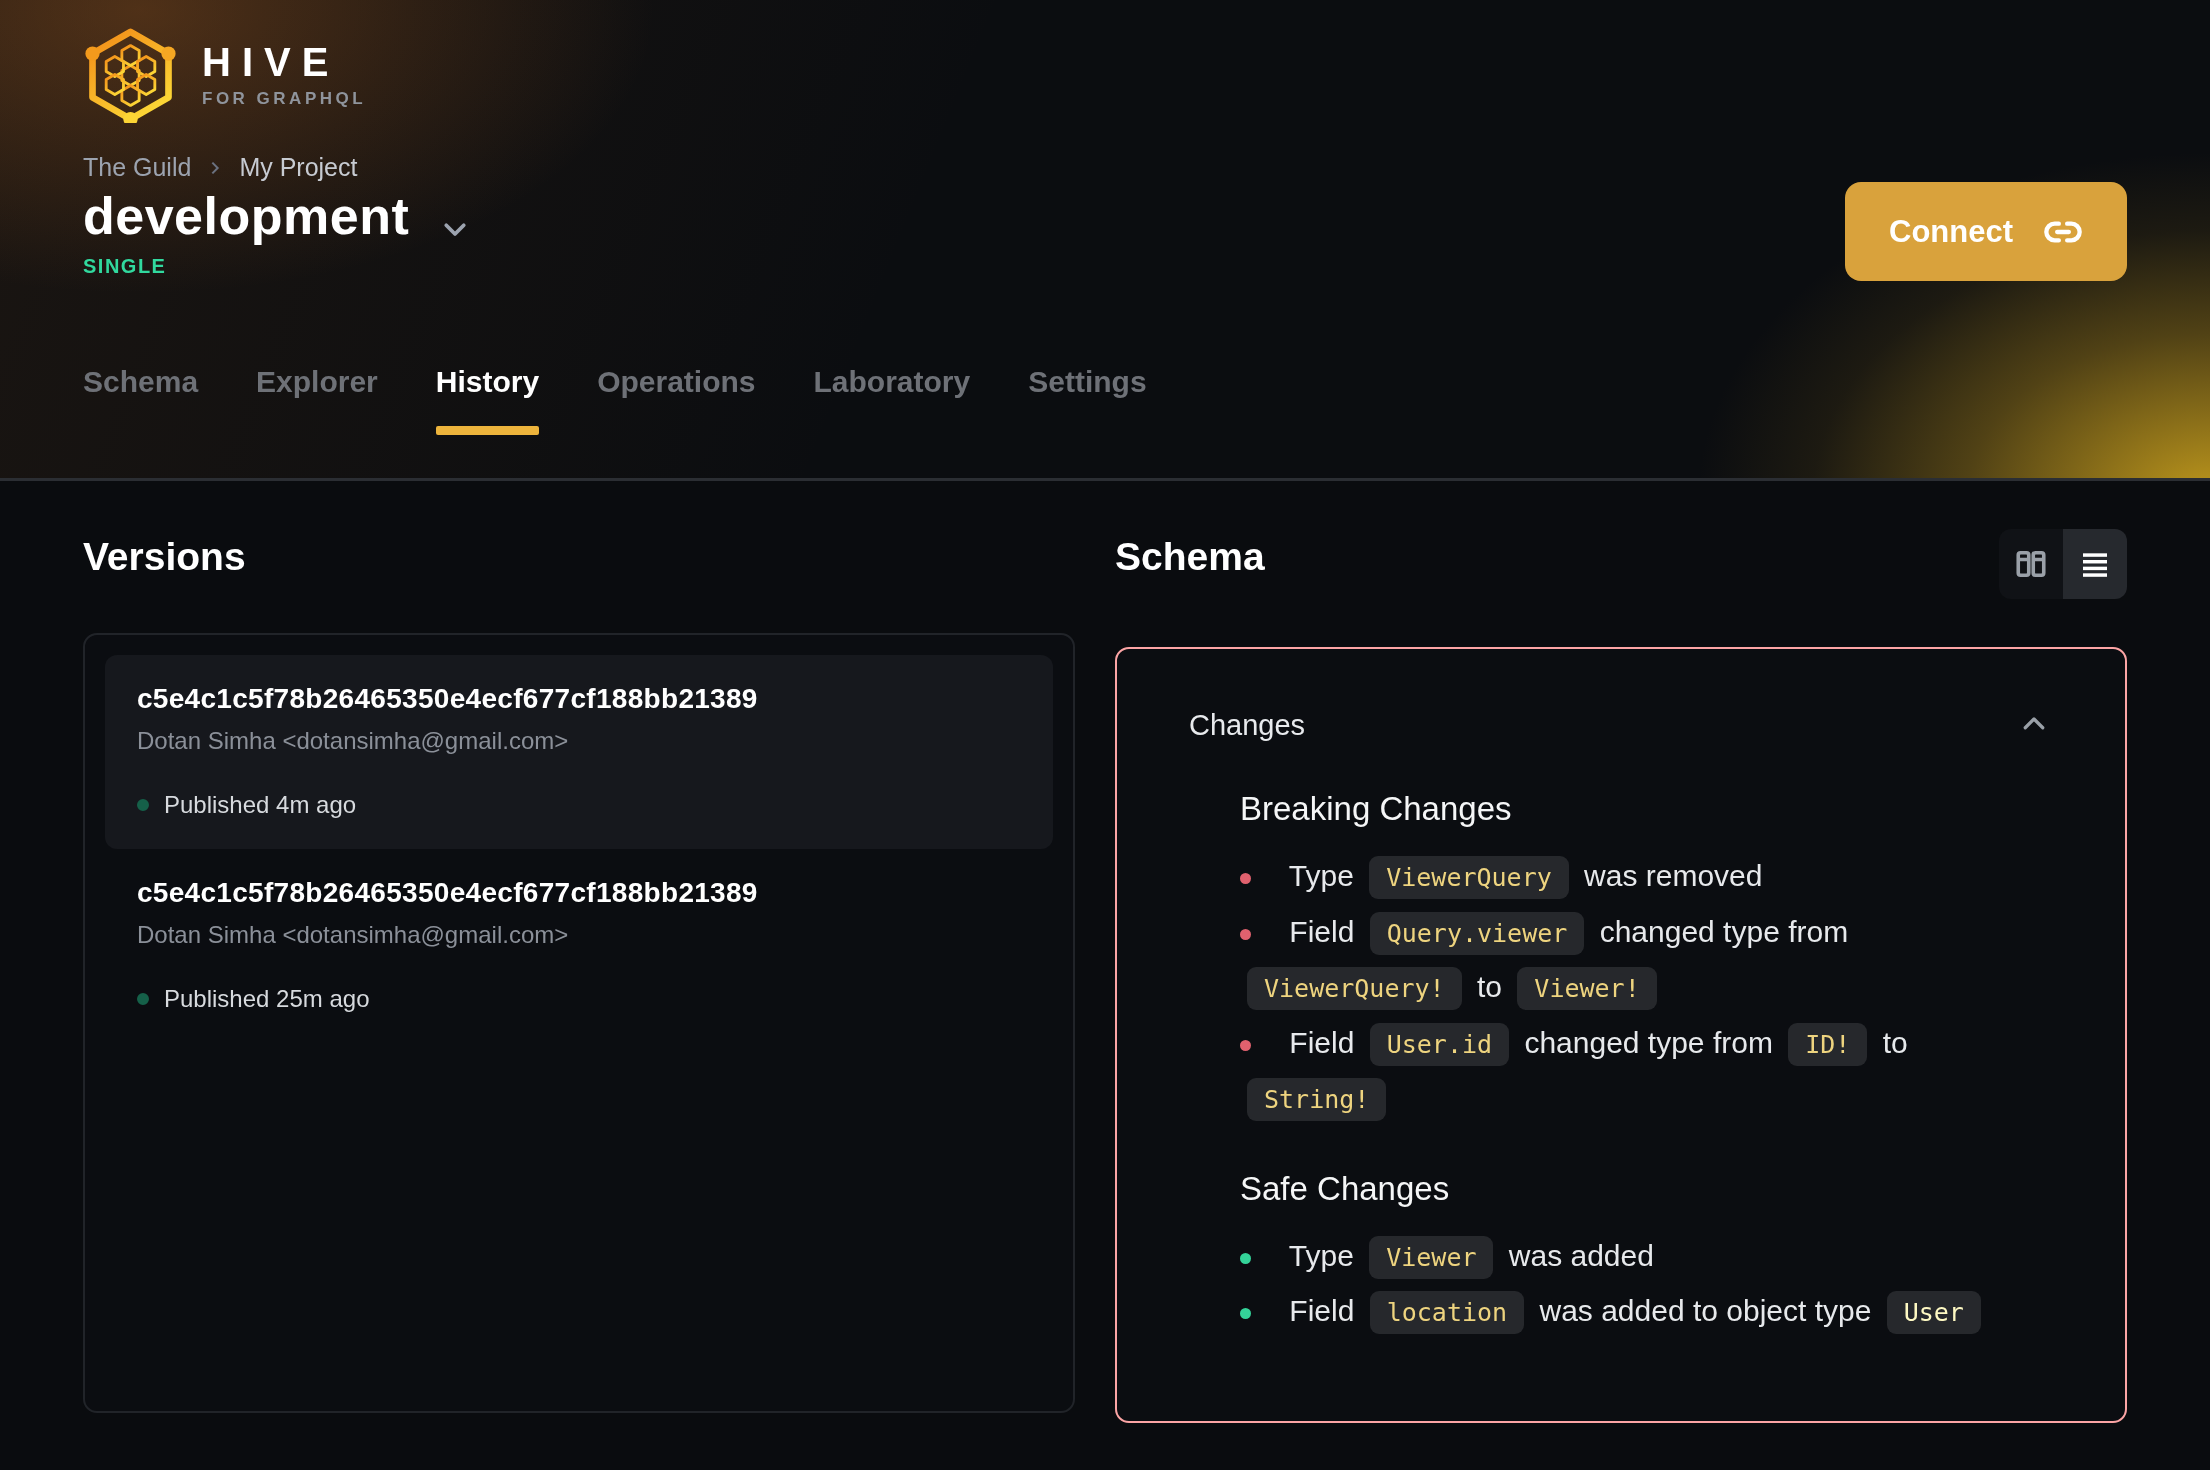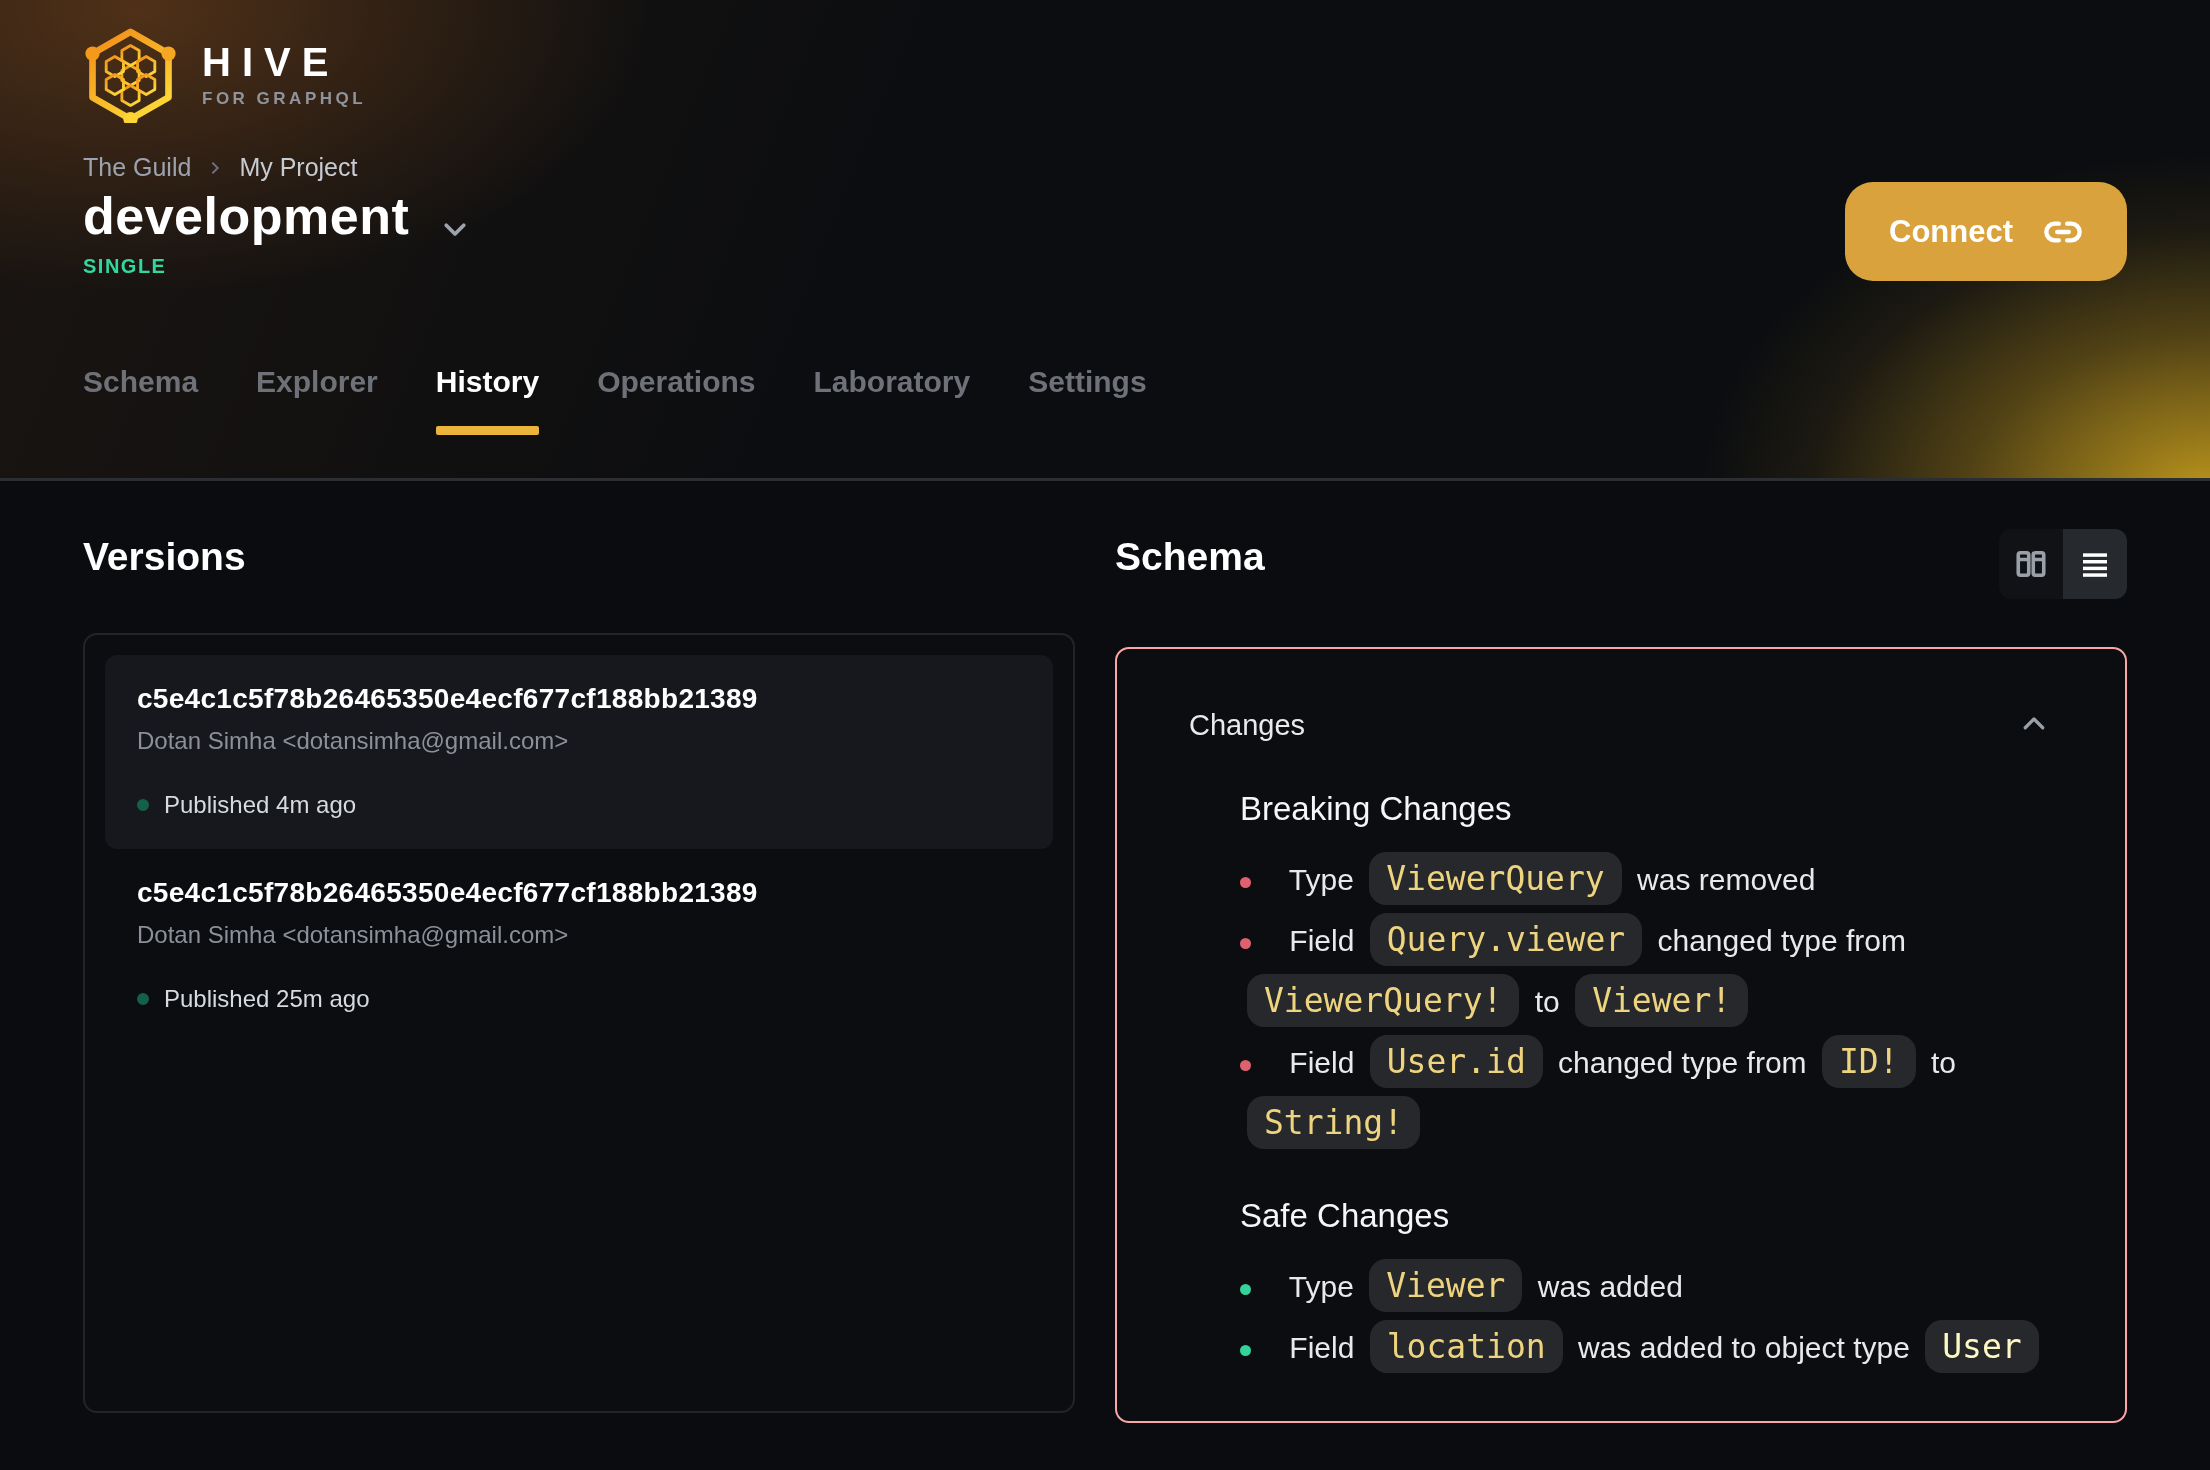--- a/index.html
+++ b/index.html
@@ -34,21 +34,21 @@
   .crumb-project { color:#c7cbd2; }
   .crumb-sep { width:16px; height:16px; stroke:#6b7280; stroke-width:3; fill:none; }
 
   .title-row { display:flex; justify-content:space-between; align-items:center; margin-top:0; }
   .title-left h1 { font-size:52px; font-weight:bold; color:#ffffff; display:inline-block; letter-spacing:0.5px; }
   .title-chevron { width:30px; height:30px; stroke:#9ca3af; stroke-width:3; fill:none; margin-left:26px; vertical-align:middle; cursor:pointer; }
   .badge { font-size:20px; font-weight:bold; letter-spacing:1.5px; margin-top:9px; }
 
   .connect-btn {
     width:282px; height:99px;
-    border:none; border-radius:28px;
+    border:none; border-radius:16px;
     display:flex; align-items:center; justify-content:space-between;
     padding:16px 44px;
     font-family:inherit; font-size:31px; font-weight:bold; color:#ffffff;
     cursor:pointer;
   }
   .connect-icon { width:40px; height:40px; stroke:#ffffff; stroke-width:2.6; fill:none; stroke-linecap:round; stroke-linejoin:round; }
 
   .tabs { display:flex; gap:58px; margin-top:84px; }
   .tab {
     font-size:30px; font-weight:bold; color:#6e7177;
@@ -101,24 +101,24 @@
   .chevron-up { width:30px; height:30px; stroke:#9aa0a8; stroke-width:2.6; fill:none; stroke-linecap:round; stroke-linejoin:round; }
 
   .changes-body { margin-left:51px; margin-top:42px; }
   .change-section-title { font-size:33px; font-weight:500; color:#f5f6f7; margin:44px 0 20px; }
   .change-section:first-child .change-section-title { margin-top:44px; }
   .change-list { list-style:none; max-width:815px; }
   .change-item { font-size:30px; color:#e7e9ec; line-height:1.85; }
   .bullet { display:inline-block; width:11px; height:11px; border-radius:50%; margin-right:30px; vertical-align:2px; }
   .code-chip {
     font-family:"DejaVu Sans Mono", monospace;
-    font-size:33px;
+    font-size:25px;
     background:#26282c;
     padding:7px 17px;
-    border-radius:17px;
+    border-radius:9px;
     margin:0 7px;
     white-space:nowrap;
   }
 </style>
 <style>.tab.active::after{background:#edb43c;}</style></head>
 <body>
 
 <header class="header">
   <div class="header-inner">
 

